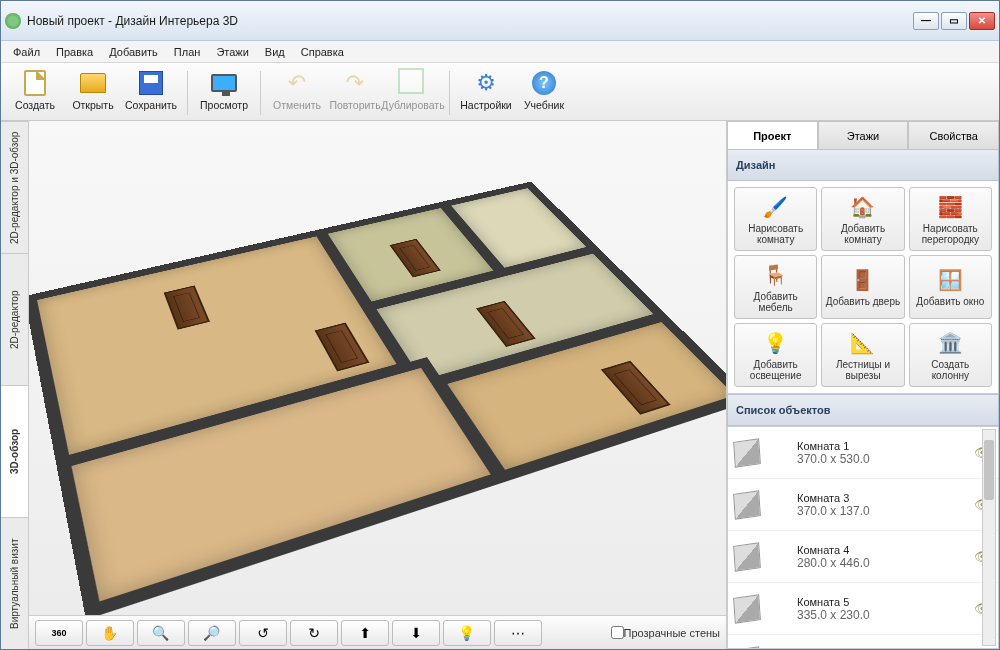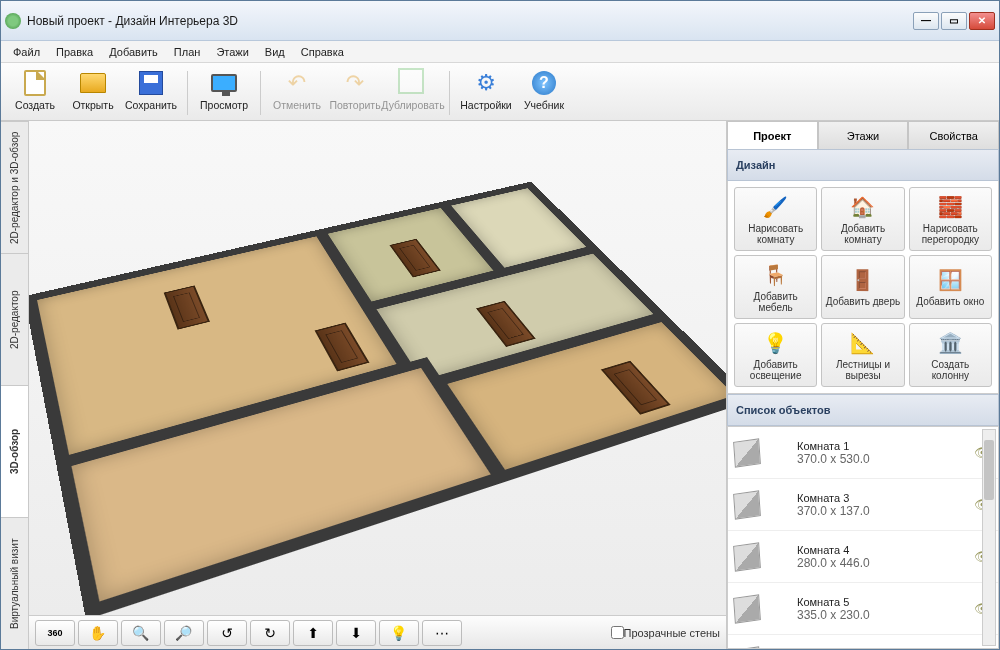--- a/index.html
+++ b/index.html
@@ -29,21 +29,21 @@
 .sidetab.active { background: #fff; font-weight: bold; }
 
 .canvas { flex: 1; background: #fafafa; position: relative; border-right: 1px solid #c9c9c9; display: flex; flex-direction: column; }
 .view3d { flex: 1; background: linear-gradient(#f8f8f8, #ececec); position: relative; overflow: hidden; }
 .floorplan { position: absolute; top: 10px; left: 30px; width: 620px; height: 440px; transform: perspective(900px) rotateX(48deg) rotateZ(-22deg); transform-origin: center; }
 .room { position: absolute; border: 12px solid #3a3a3a; background: #d8b67a; box-shadow: inset 0 0 20px rgba(0,0,0,.25); }
 .door { position: absolute; width: 34px; height: 66px; background: linear-gradient(90deg, #5a3418, #7a4a28); border: 2px solid #3a2410; }
 .door:after { content:''; position:absolute; top:8px; left:6px; right:6px; bottom:8px; border:1px solid rgba(0,0,0,.4); }
 
 .viewtoolbar { height: 34px; background: linear-gradient(#fdfdfd,#e7e7e7); border-top: 1px solid #ccc; display: flex; align-items: center; padding: 0 6px; gap: 3px; }
-.vbtn { width: 40px; height: 26px; border: 1px solid #bcbcbc; border-radius: 3px; background: linear-gradient(#fff,#e9e9e9); display:flex; align-items:center; justify-content:center; cursor:pointer; font-size:14px; }
+.vbtn { width: 48px; height: 26px; border: 1px solid #bcbcbc; border-radius: 3px; background: linear-gradient(#fff,#e9e9e9); display:flex; align-items:center; justify-content:center; cursor:pointer; font-size:14px; }
 .vcheck { margin-left: auto; display: flex; align-items: center; color: #333; }
 
 .rpanel { width: 272px; background: #f4f4f4; display: flex; flex-direction: column; }
 .rtabs { display: flex; height: 28px; }
 .rtab { flex: 1; border: 1px solid #c5c5c5; border-bottom: none; background: linear-gradient(#f0f0f0,#dedede); display:flex; align-items:center; justify-content:center; cursor:pointer; font-size: 11px; }
 .rtab.active { background: #fff; font-weight: bold; }
 
 .section-head { height: 32px; background: linear-gradient(#e8ecf3,#d4dce8); border: 1px solid #b8c4d4; padding: 0 8px; display:flex; align-items:center; font-weight:bold; color:#2a4060; }
 
 .design-grid { padding: 6px; display: grid; grid-template-columns: repeat(3, 1fr); gap: 4px; background:#fff; border:1px solid #ccc; border-top:none; }

